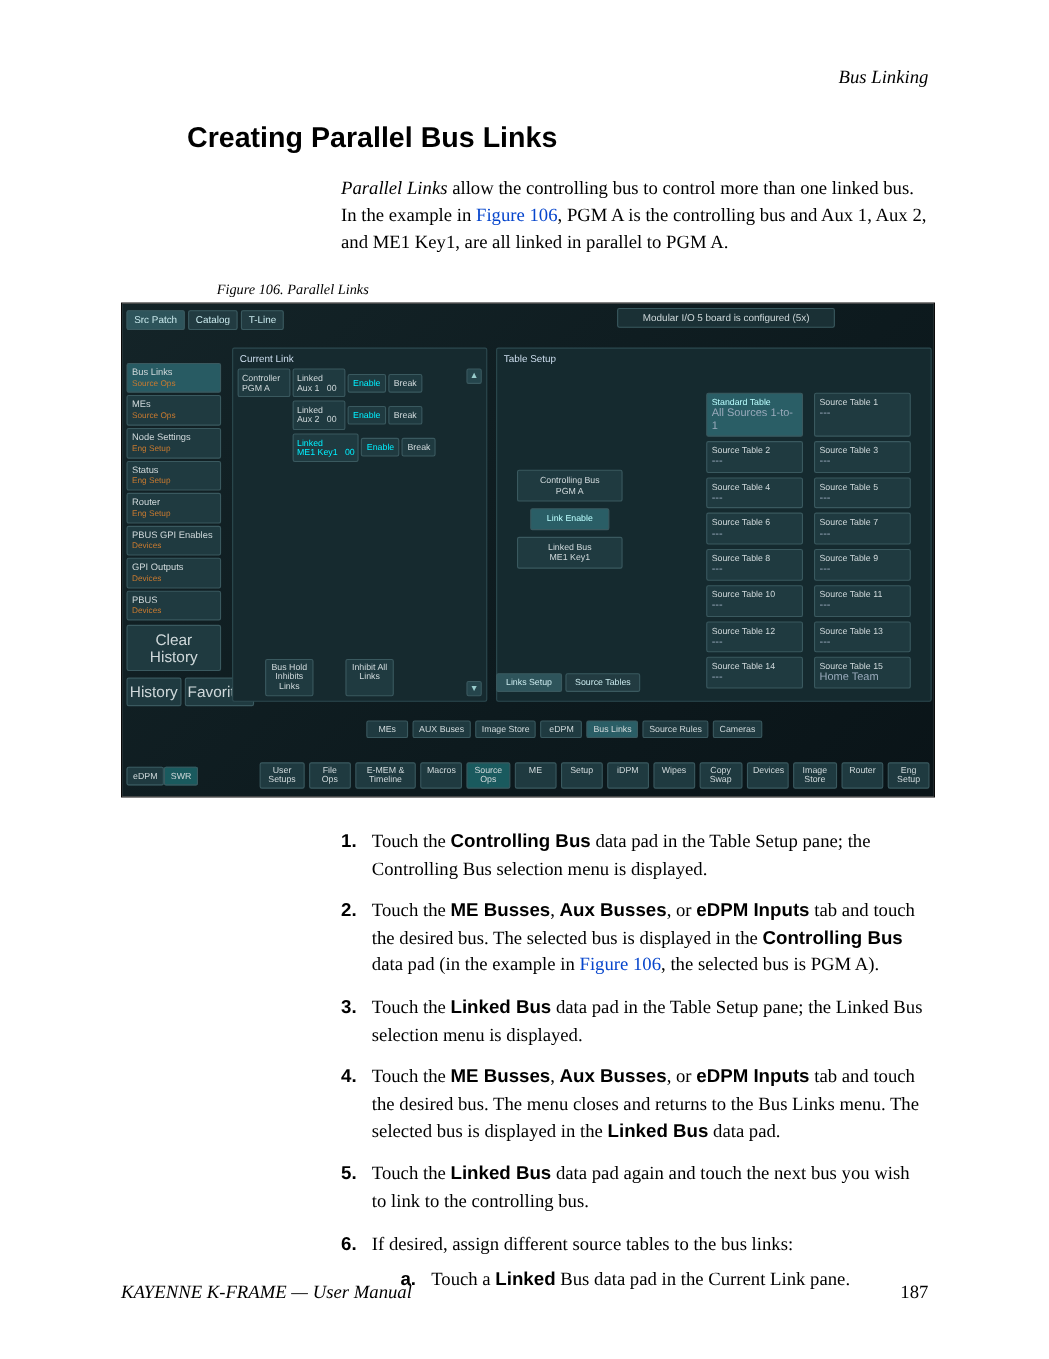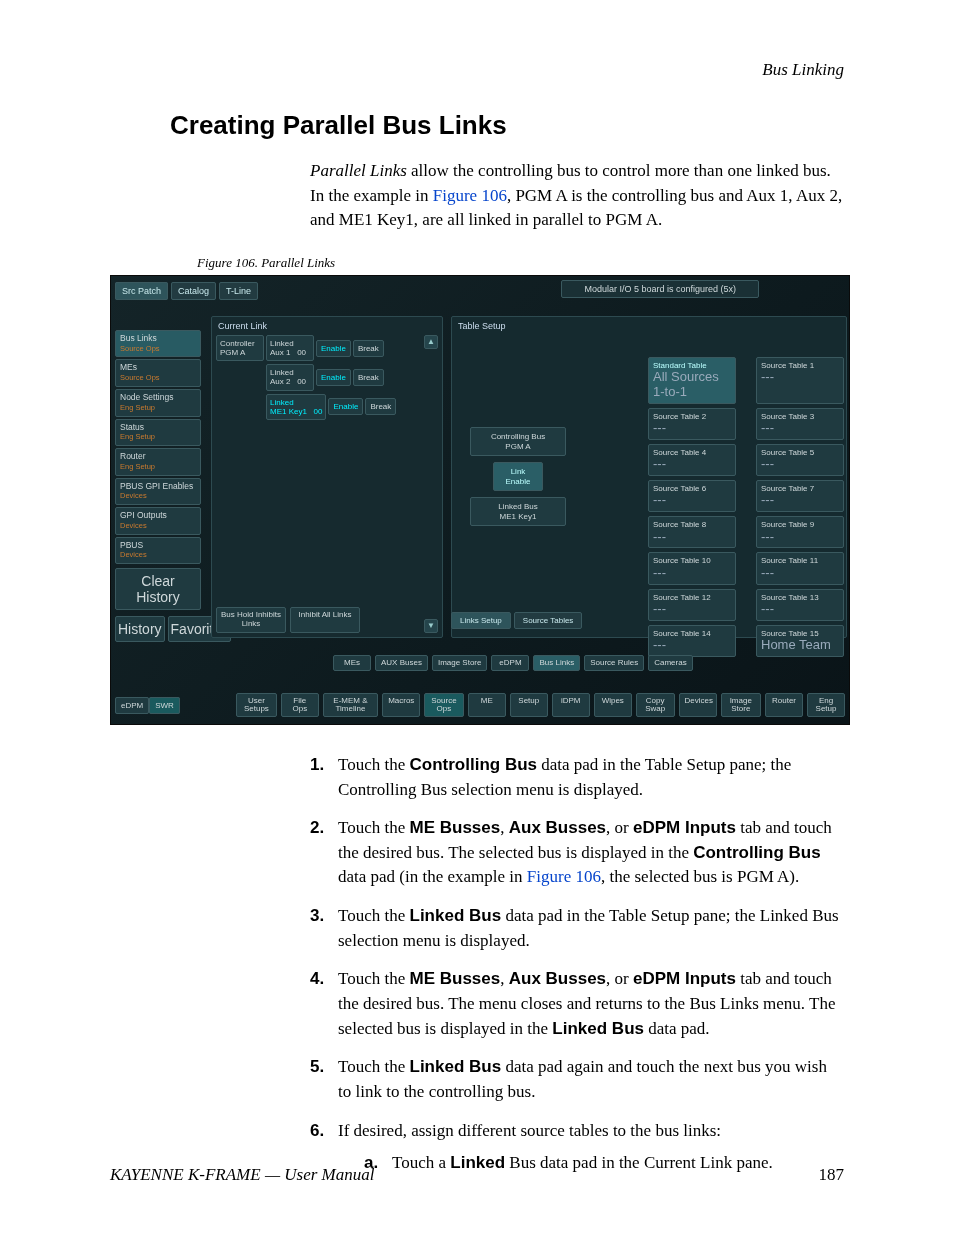--- a/index.html
+++ b/index.html
@@ -27,33 +27,33 @@
   .hfbtns .sbbtn { flex: 1; margin-top: 0; }
 
   .currentlink { position: absolute; left: 100px; top: 40px; width: 232px; height: 322px; background: #162a2f; border: 1px solid #2d4a50; border-radius: 2px; padding: 4px; }
   .panelabel { font-size: 9px; padding: 0 2px 4px 2px; color: #cde; }
   .clrow { display: flex; align-items: center; gap: 2px; margin-bottom: 3px; }
   .clcell { background: #1f3a40; border: 1px solid #3a595f; border-radius: 2px; padding: 3px 3px; font-size: 8px; line-height: 1.15; min-width: 48px; }
   .clcell.linked { color: #00f0ff; }
   .clbtn { background: #1f3a40; border: 1px solid #3a595f; border-radius: 2px; padding: 3px 4px; font-size: 8px; }
   .clbtn.enable { color: #00f0ff; }
   .clfooter { position: absolute; bottom: 4px; left: 4px; display: flex; gap: 4px; }
-  .clfooter .clbtn { width: 70px; text-align: center; line-height: 1.1; padding: 3px 2px; }
+  .clfooter .clbtn { width: 44px; text-align: center; line-height: 1.1; padding: 3px 2px; margin-left: 25px; }
   .scroll-arrow { width: 14px; height: 14px; background: #25454c; border: 1px solid #3a595f; border-radius: 2px; text-align: center; line-height: 12px; font-size: 8px; color: #9cc; }
   .sa-top { position: absolute; right: 4px; top: 18px; }
   .sa-bot { position: absolute; right: 4px; bottom: 4px; }
 
   .tablesetup { position: absolute; left: 340px; top: 40px; width: 396px; height: 322px; background: #152a2f; border: 1px solid #2d4a50; border-radius: 2px; padding: 4px; }
   .tsleft { position: absolute; left: 18px; top: 110px; width: 96px; }
   .tsdp { background: #1f3a40; border: 1px solid #3a595f; border-radius: 2px; padding: 4px; font-size: 8px; text-align: center; margin-bottom: 6px; line-height: 1.2; }
-  .tsdp.linkenable { background: #2a5e66; color: #bff; width: 50px; margin: 0 auto 6px auto; }
-  .tsgrid { position: absolute; right: 2px; top: 40px; display: grid; grid-template-columns: 88px 88px; gap: 4px 20px; }
+  .tsdp.linkenable { background: #2a5e66; color: #bff; width: 72px; margin: 0 auto 6px auto; }
+  .tsgrid { position: absolute; right: 18px; top: 40px; display: grid; grid-template-columns: 88px 88px; gap: 4px 10px; }
   .stcell { background: #1f3a40; border: 1px solid #3a595f; border-radius: 2px; padding: 3px 4px; font-size: 8px; line-height: 1.15; min-height: 22px; }
   .stcell.sel { background: #2a5e66; color: #bff; }
-  .stcell .sub { display: block; color: #9ab; font-size: 13px; }
+  .stcell .sub { display: block; color: #9ab; font-size: 10px; }
 
   .lowertabs { position: absolute; left: 340px; top: 336px; display: flex; gap: 0; font-size: 8px; }
   .lowertabs .tab { padding: 3px 8px; }
 
   .rowtabs { position: absolute; left: 4px; bottom: 48px; right: 4px; height: 26px; display: flex; align-items: center; gap: 4px; padding-left: 218px; }
   .bottombar { position: absolute; left: 4px; bottom: 6px; right: 4px; height: 26px; display: flex; align-items: center; gap: 4px; }
   .bbtn { background: #1f3a40; border: 1px solid #3a595f; border-radius: 2px; padding: 3px 5px; font-size: 8px; text-align: center; min-width: 38px; line-height: 1.05; }
   .bbtn.sel { background: #2a5e66; }
   .bbtn.teal { background: #1a5a5e; }
 

